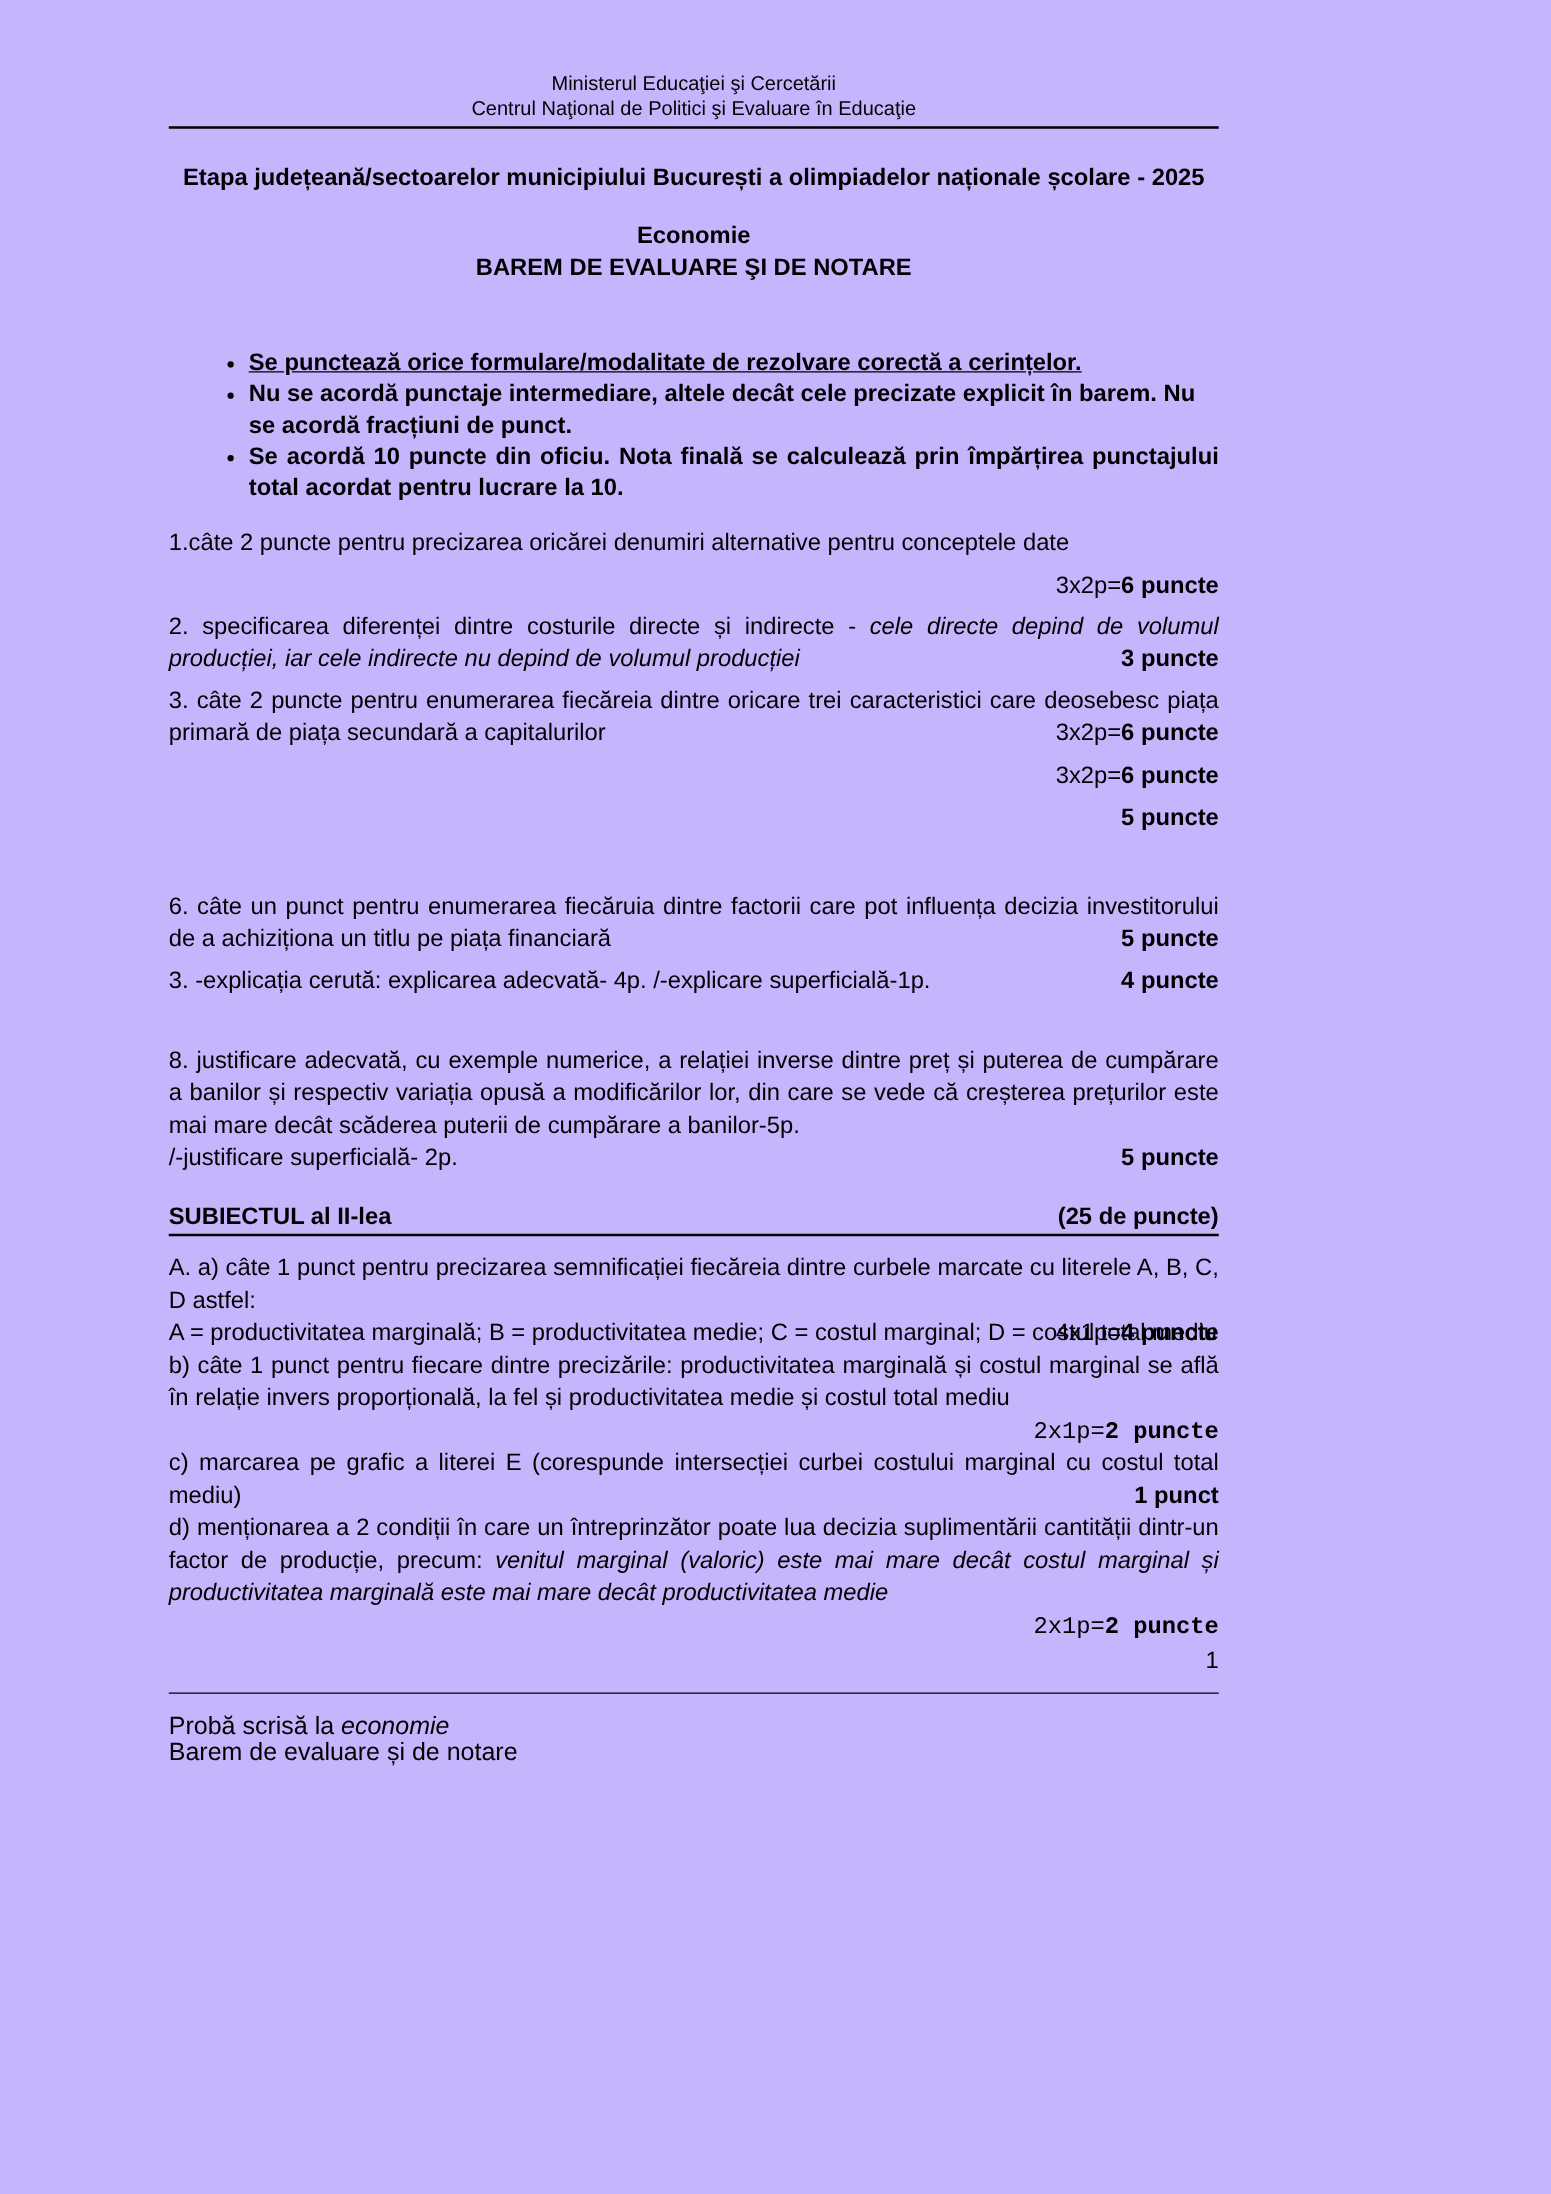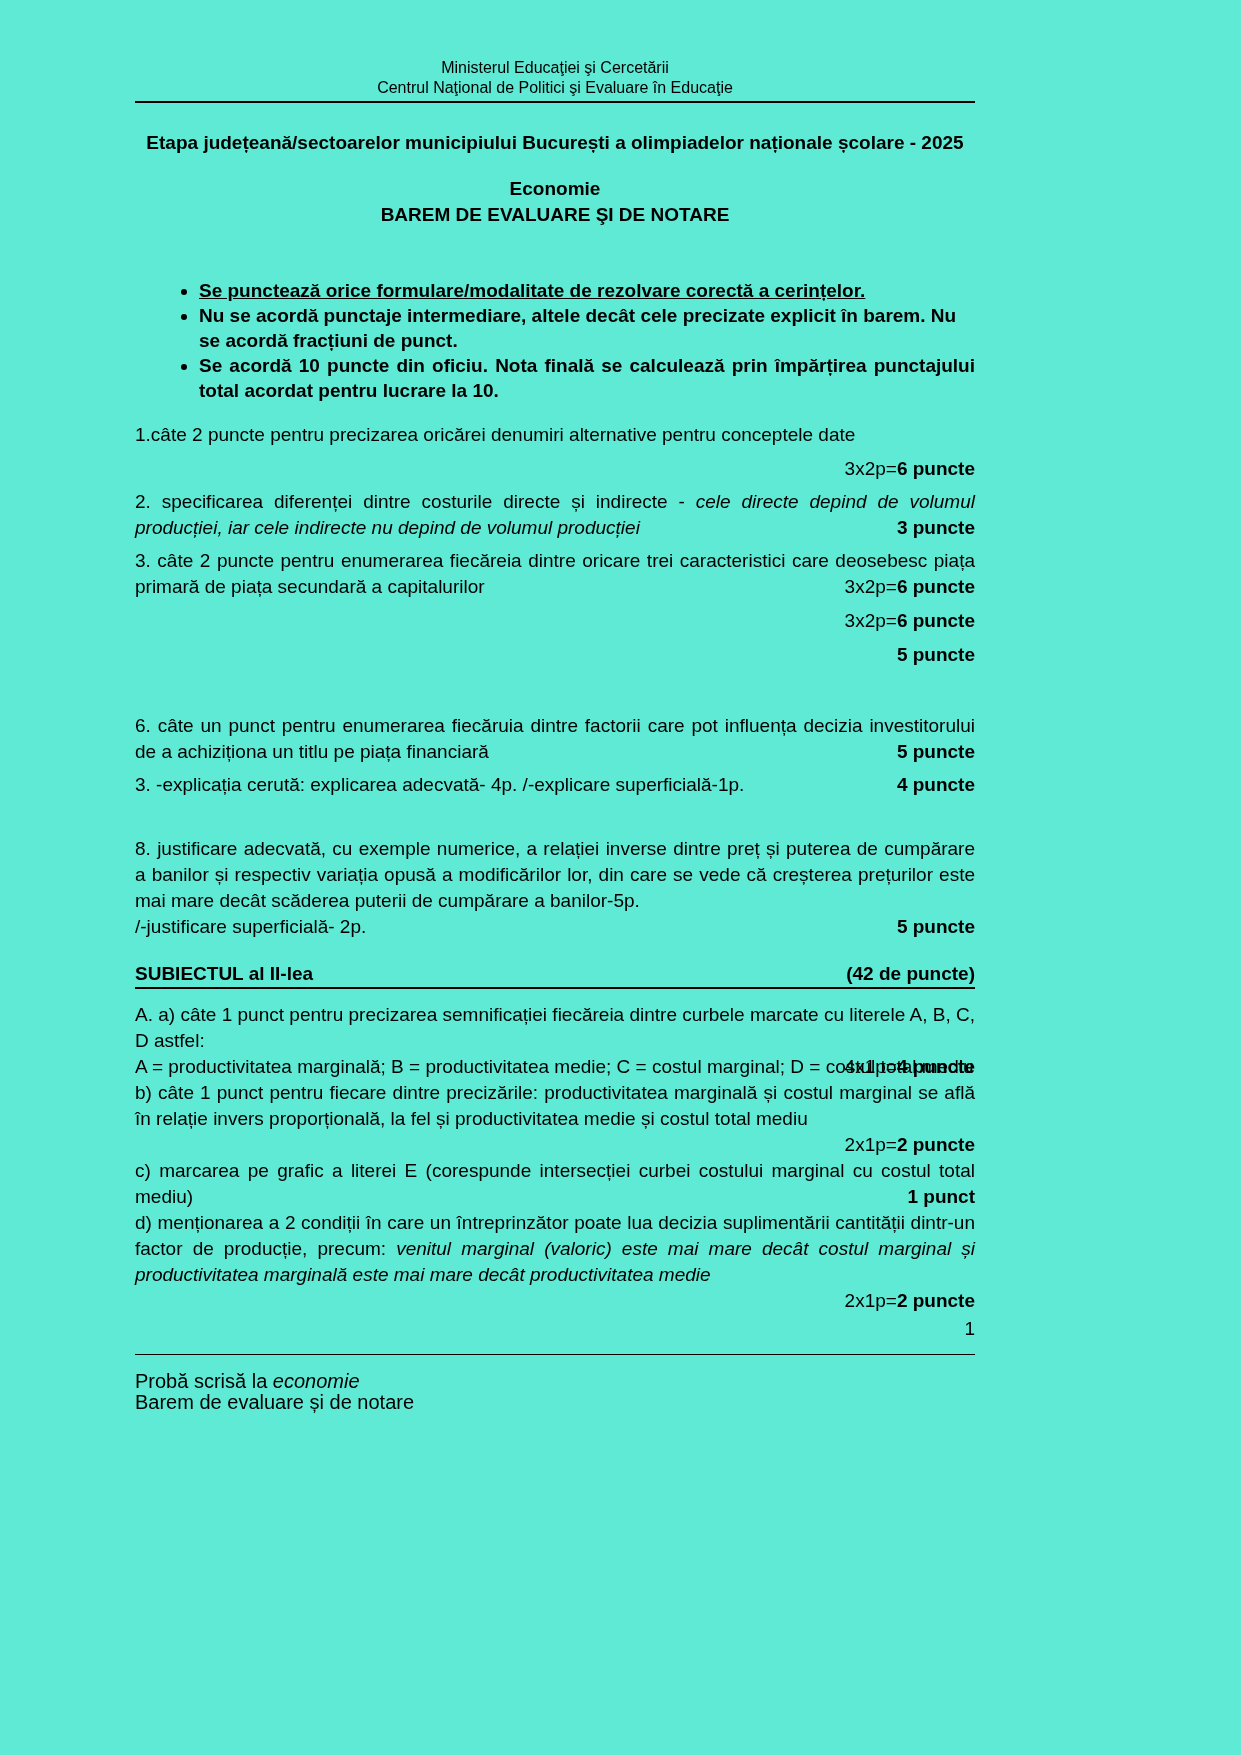--- a/index.html
+++ b/index.html
@@ -1,37 +1,37 @@
 <!DOCTYPE html>
 <html><head>
 <meta charset="utf-8">
 <style>
   html, body { margin: 0; padding: 0; background: #ffffff; }
   .sheet {
-    width: 1241px; height: 1755px; background: #5eead4; position: relative;
+    width: 1241px; height: 1755px; background: #c4b5fd; position: relative;
     font-family: "Liberation Sans", "DejaVu Sans", sans-serif; color: #000;
     overflow: hidden;
   }
   .content { margin-left: 135px; width: 840px; padding-top: 58px; font-size: 19px; line-height: 26px; }
   .doc-header { text-align: center; font-size: 16px; line-height: 20px; }
   .header-rule { border-bottom: 2px solid #000; margin-top: 3px; }
   .doc-title { font-weight: bold; text-align: center; margin-top: 27px; font-size: 19px; }
   .doc-subtitle { font-weight: bold; text-align: center; margin-top: 20px; }
   .instructions { margin-top: 50px; padding-left: 64px; font-weight: bold; line-height: 25px; }
   .instructions li { margin: 0; }
   .justify { text-align: justify; }
   .underline { text-decoration: underline; }
   .section-heading {
     display: flex; justify-content: space-between; font-weight: bold;
     border-bottom: 2px solid #000; margin-top: 28px;
   }
   .sec2 .section-heading { margin-top: 21px; margin-bottom: 13px; }
   .item { margin-top: 7px; position: relative; }
   .points-line { text-align: right; margin-top: 8px; }
-  .points-line.tight { margin-top: 0; }
+  .points-line.tight { margin-top: 0; font-family: Liberation Mono, monospace; }
   .pts-abs { position: absolute; right: 0; bottom: 0; white-space: nowrap; }
   .flex-line { display: flex; justify-content: space-between; }
   .flex-line .pts { white-space: nowrap; margin-left: 12px; }
   .gap-lg { margin-top: 45px; }
   .gap-md { margin-top: 38px; }
   .sec2 p { margin: 0; position: relative; }
   .page-number { text-align: right; margin-top: 2px; }
   .doc-footer { margin-top: 12px; border-top: 1px solid #000; font-size: 20px; line-height: 21px; padding-top: 16px; }
   b { font-weight: bold; }
   i { font-style: italic; }
@@ -101,21 +101,21 @@
         <div class="flex-line">
           <span>/-justificare superficială- 2p.</span>
           <span class="pts"><b>5 puncte</b></span>
         </div>
       </div>
     </section>
 
     <section class="sec2">
       <div class="section-heading">
         <span>SUBIECTUL al II-lea</span>
-        <span>(42 de puncte)</span>
+        <span>(25 de puncte)</span>
       </div>
 
       <p class="justify">A. a) câte 1 punct pentru precizarea semnificației fiecăreia dintre curbele marcate cu literele A, B, C, D astfel:</p>
 
       <p class="justify">
         <span>A = productivitatea marginală; B = productivitatea medie; C = costul marginal; D = costul total mediu</span>
         <span class="pts-abs"><span>4x1p=</span><b>4 puncte</b></span>
       </p>
 
       <p class="justify">b) câte 1 punct pentru fiecare dintre precizările: productivitatea marginală și costul marginal se află în relație invers proporțională, la fel și productivitatea medie și costul total mediu</p>

